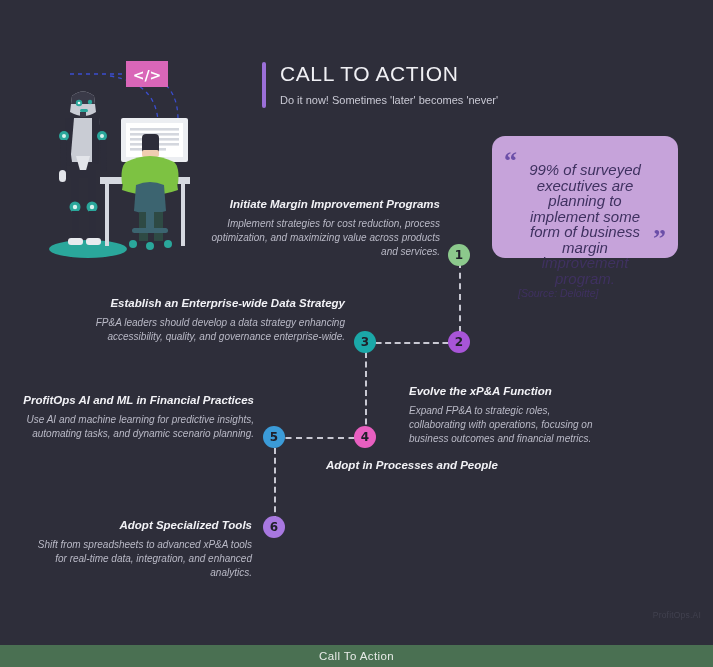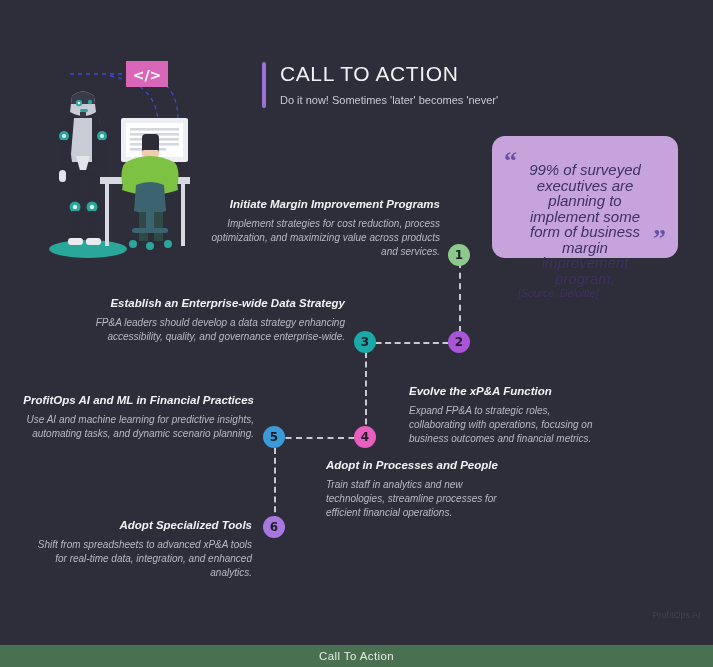--- a/index.html
+++ b/index.html
@@ -214,21 +214,20 @@
     <div class="b-desc">Expand FP&amp;A to strategic roles, collaborating with operations, focusing on business outcomes and financial metrics.</div>
   </div>
 
   <div class="block ta-right" style="left:95px;top:296px;width:250px;">
     <div class="b-title">Establish an Enterprise-wide Data Strategy</div>
     <div class="b-desc">FP&amp;A leaders should develop a data strategy enhancing accessibility, quality, and governance enterprise-wide.</div>
   </div>
 
   <div class="block ta-left" style="left:326px;top:458px;width:185px;">
     <div class="b-title">Adopt in Processes and People</div>
-    <div class="b-desc">Train staff in analytics and new technologies, streamline processes for efficient financial operations.</div>
   </div>
 
   <div class="block ta-right" style="left:18px;top:393px;width:236px;">
     <div class="b-title">ProfitOps AI and ML in Financial Practices</div>
     <div class="b-desc">Use AI and machine learning for predictive insights, automating tasks, and dynamic scenario planning.</div>
   </div>
 
   <div class="block ta-right" style="left:30px;top:518px;width:222px;">
     <div class="b-title">Adopt Specialized Tools</div>
     <div class="b-desc">Shift from spreadsheets to advanced xP&amp;A tools for real-time data, integration, and enhanced analytics.</div>

